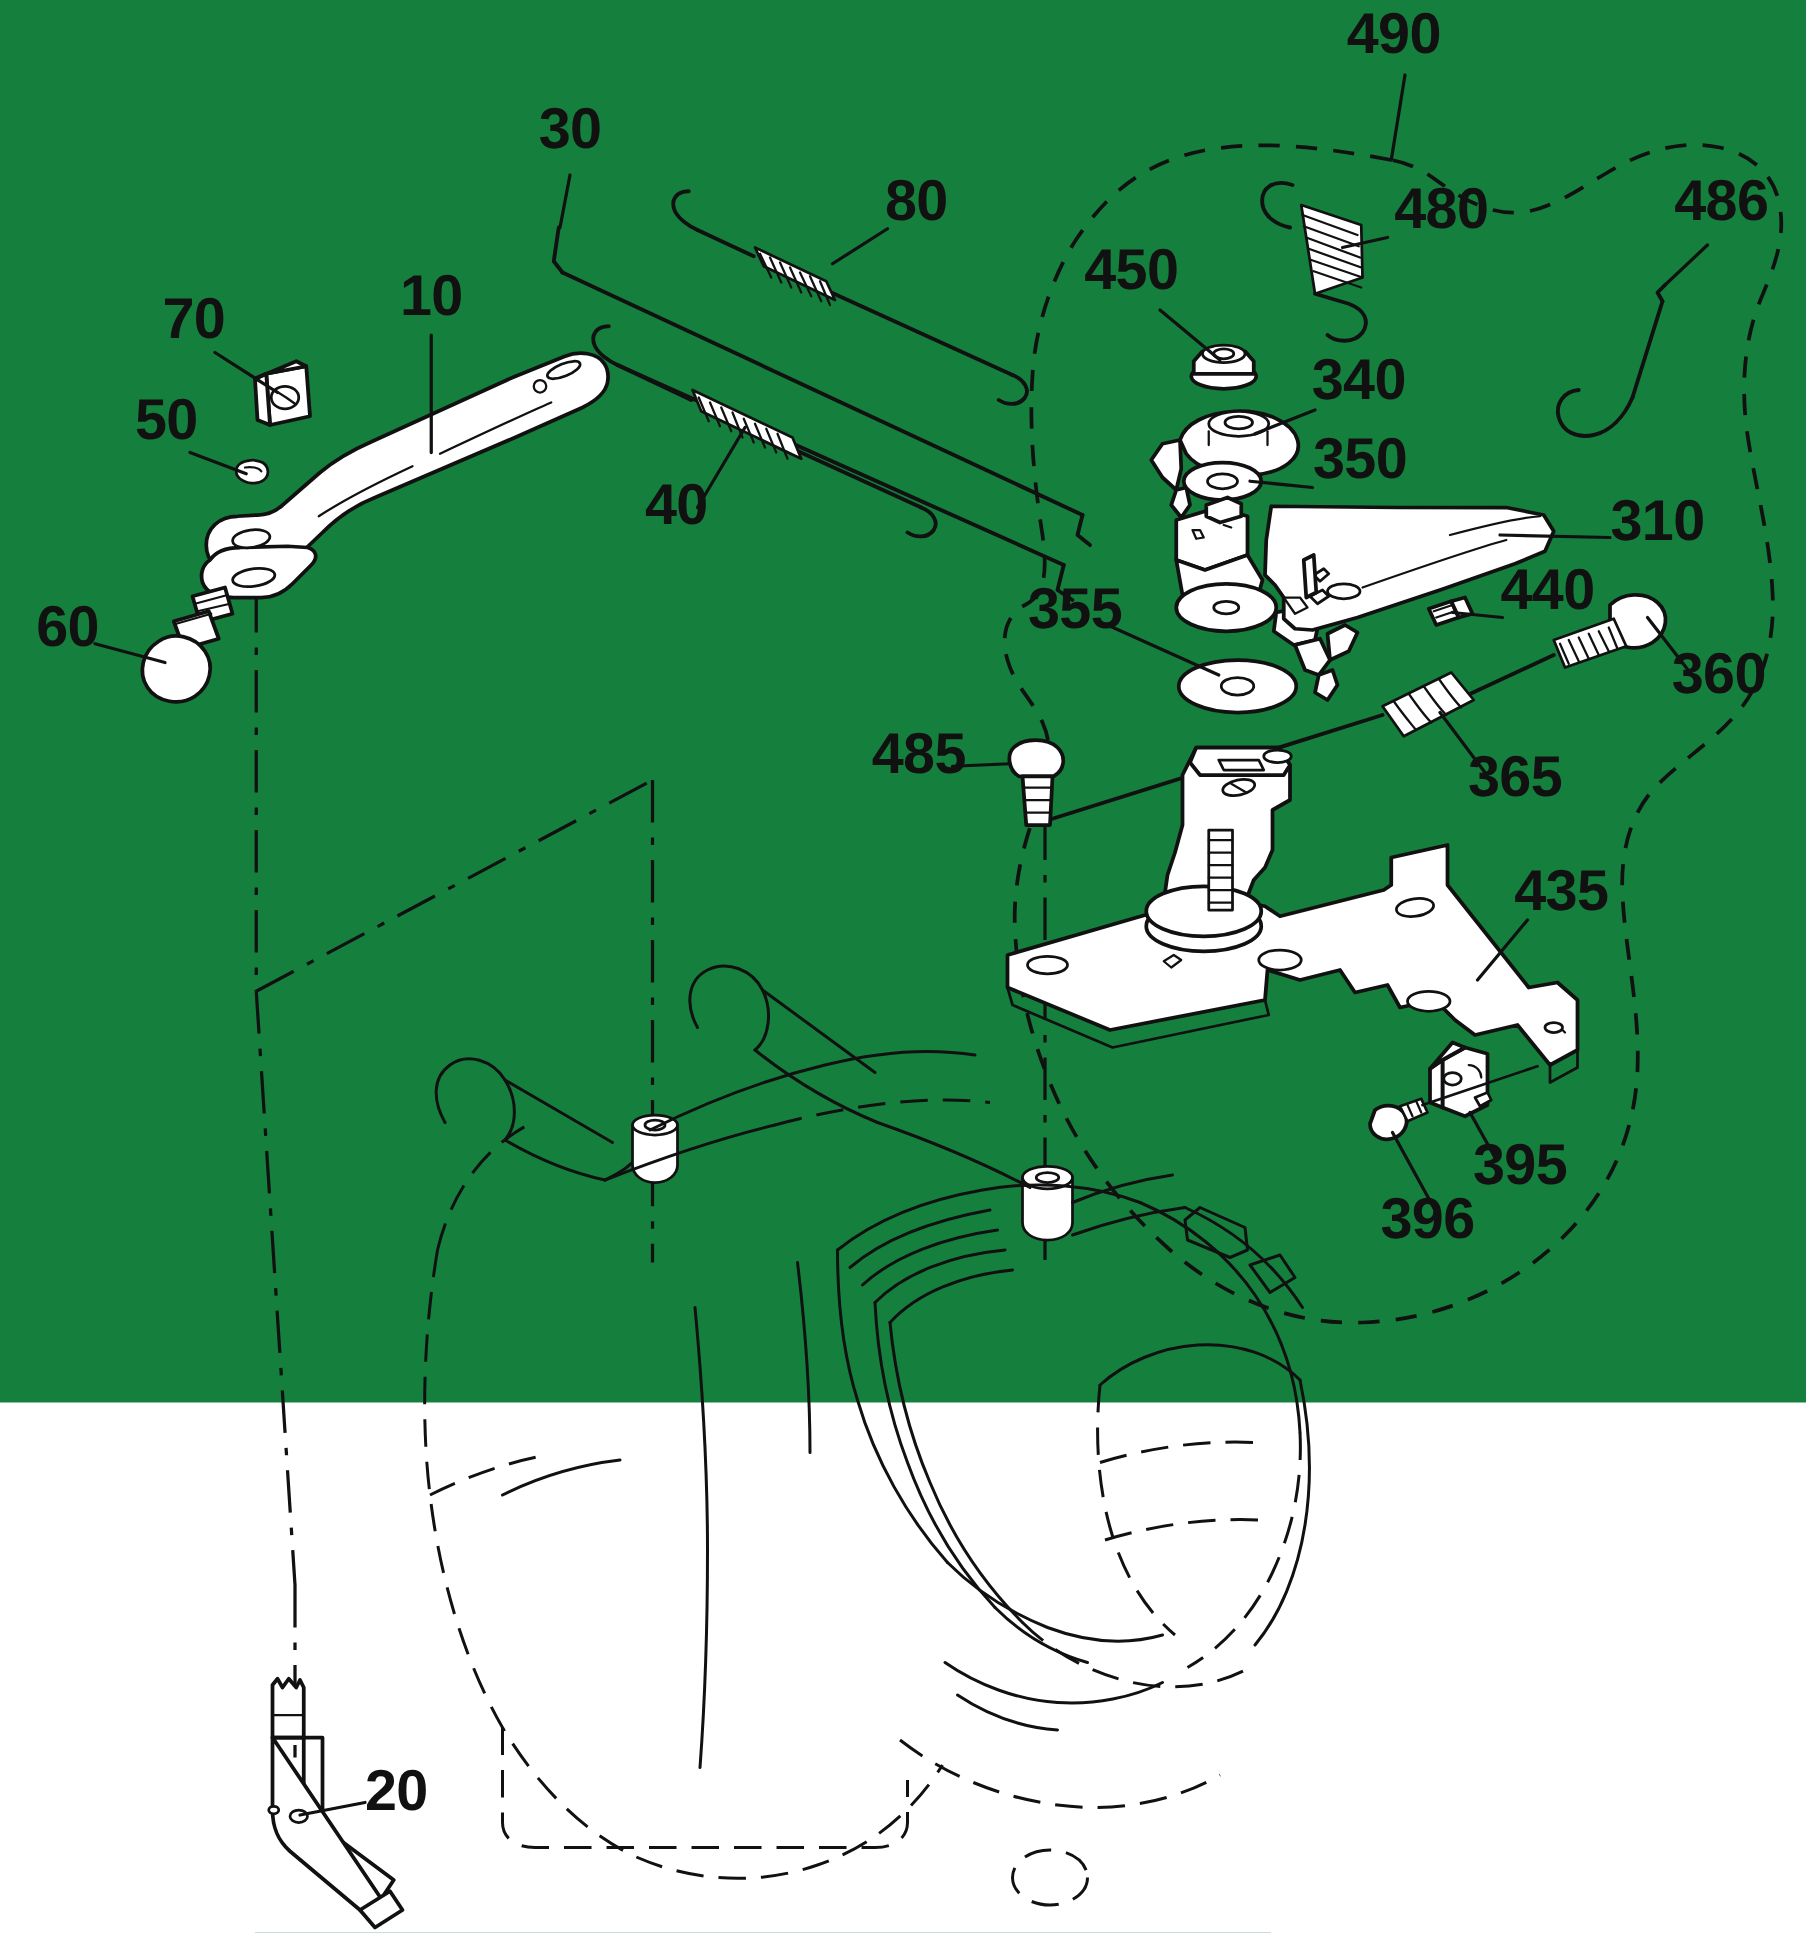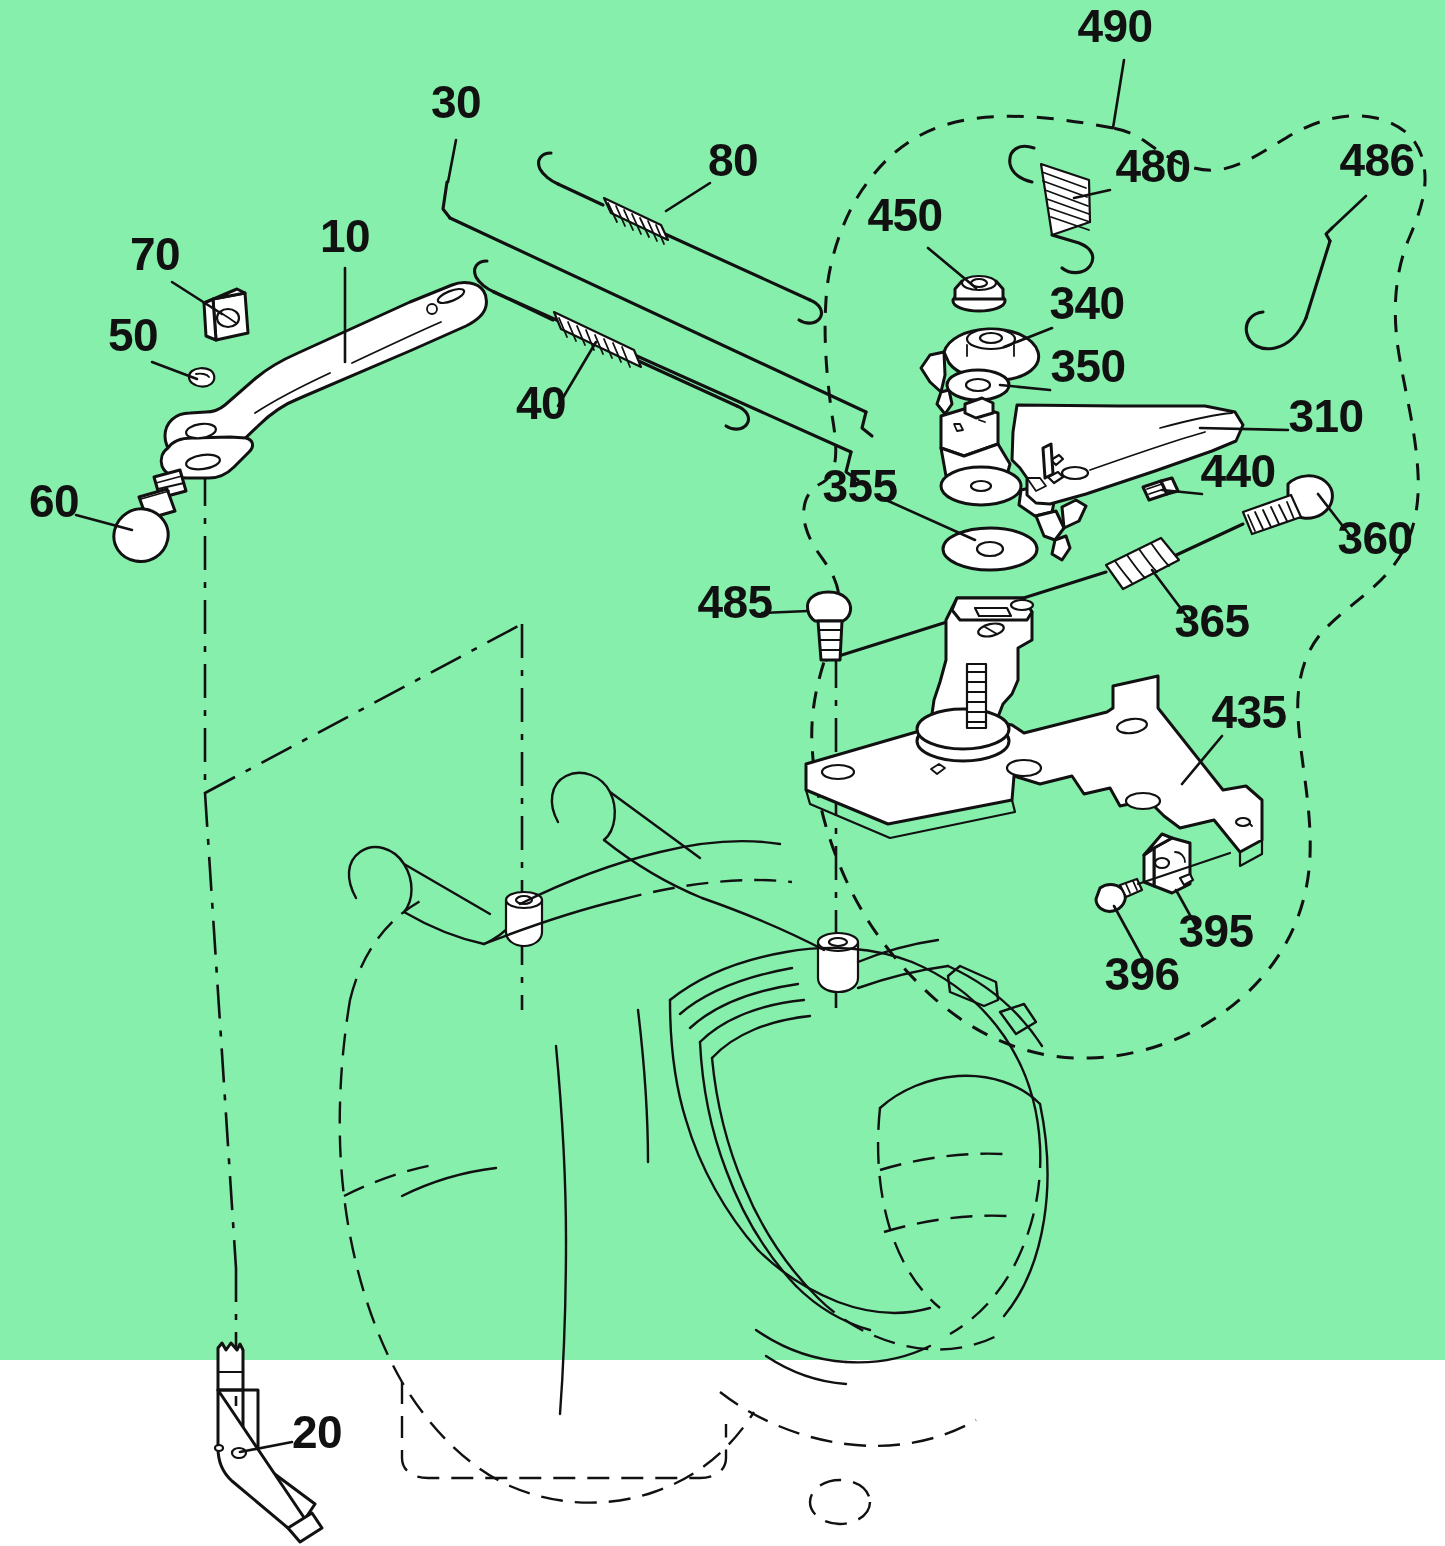--- a/index.html
+++ b/index.html
@@ -1,21 +1,21 @@
 <!DOCTYPE html>
 <html><head>
 <meta charset="utf-8">
 <title>Parts Diagram</title>
 <style>
   html,body{margin:0;padding:0;background:#ffffff;}
   body{
     font-family:"Liberation Sans", sans-serif;
     width:1445px;height:1546px;overflow:hidden;position:relative;
   }
-  #diagram-root{position:relative;width:1445px;height:1360px;background:#86efac;}
+  #diagram-root{position:relative;width:1445px;height:1122px;background:#15803d;}
   #diagram-svg{position:absolute;top:0;left:0;width:1445px;height:1546px;display:block;}
   .callout-text{
     font-family:"Liberation Sans", sans-serif;
     font-weight:700;
     font-size:46px;
     fill:#111111;
     letter-spacing:-0.5px;
   }
   .solid{fill:none;stroke:#111;stroke-width:3.1;stroke-linecap:round;stroke-linejoin:round;}
   .solid-thin{fill:none;stroke:#111;stroke-width:2.2;stroke-linecap:round;stroke-linejoin:round;}

